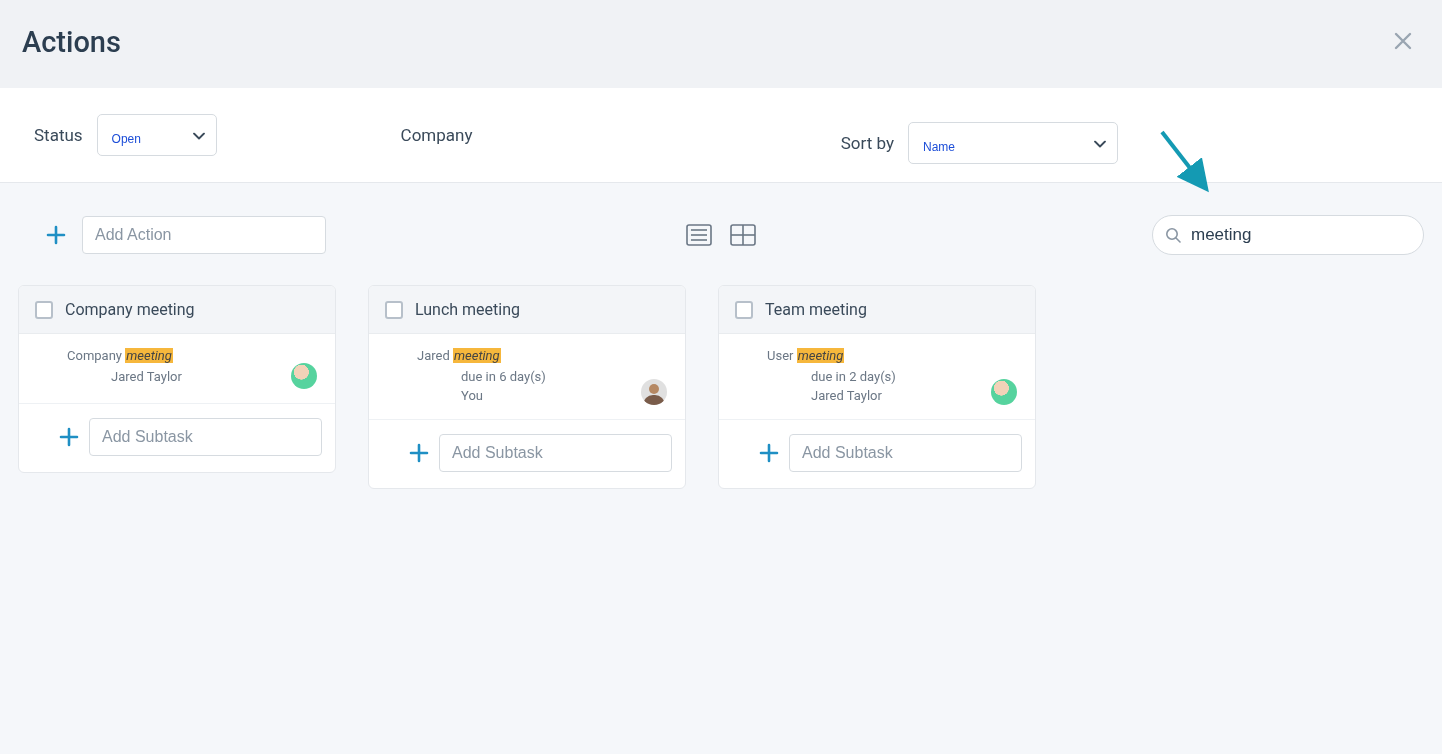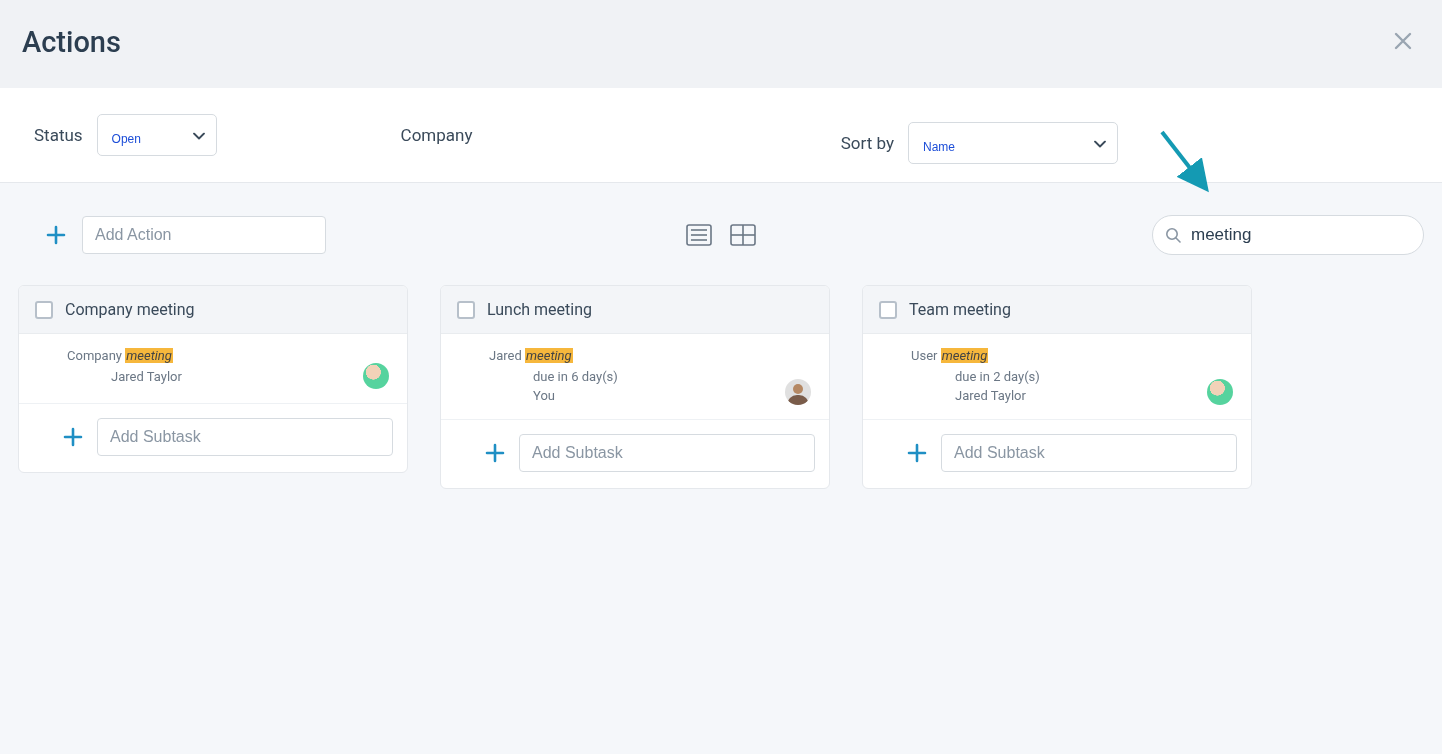--- a/index.html
+++ b/index.html
@@ -156,21 +156,21 @@
   .cards {
     display: flex;
     gap: 32px;
     padding: 6px 18px 0 18px;
     align-items: flex-start;
   }
   .card {
     background: #fff;
     border: 1px solid #e5e8ec;
     border-radius: 6px;
-    width: 390px;
+    width: 318px;
     overflow: hidden;
   }
   .card-header {
     background: #f3f5f8;
     padding: 14px 16px;
     display: flex;
     align-items: center;
     gap: 12px;
     border-bottom: 1px solid #e9ecef;
   }

